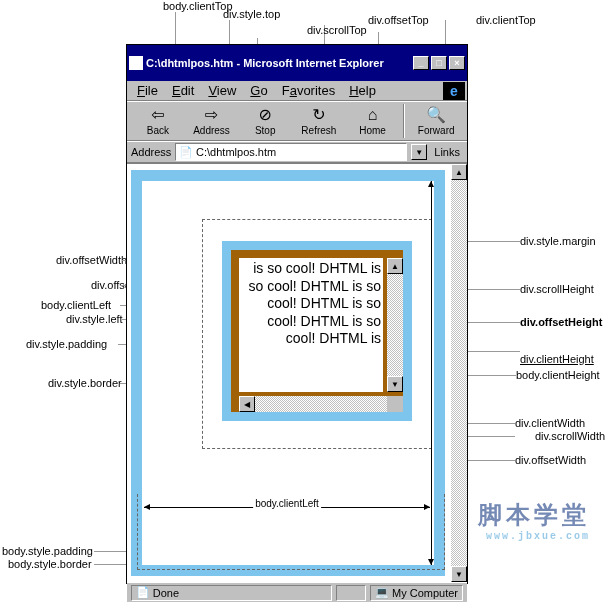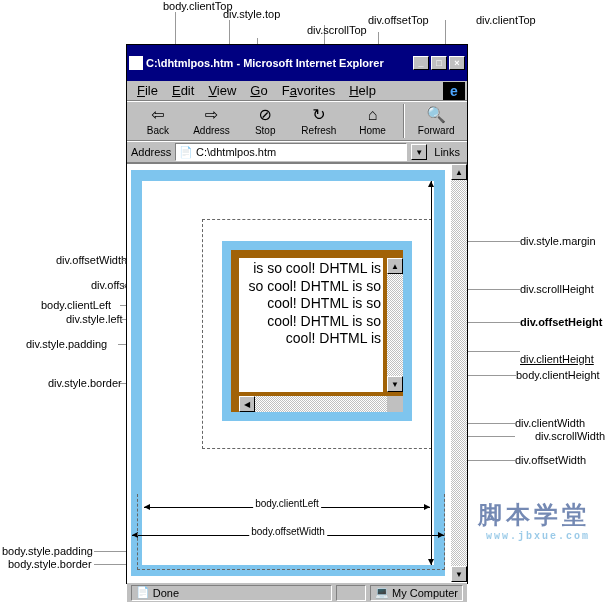--- a/index.html
+++ b/index.html
@@ -193,26 +193,20 @@
           </div>
         </div>
 
         <div class="dim" style="left:2px; top:320px; right:4px; height:14px;">
           <div class="dline" style="left:0; right:0; top:6px; height:1px;"></div>
           <div class="arrow-l" style="left:0; top:3px;"></div>
           <div class="arrow-r" style="right:0; top:3px;"></div>
           <div class="dlabel" style="left:50%; transform:translateX(-50%); top:-3px;">body.clientLeft</div>
         </div>
 
-        <div class="dim" style="left:-10px; top:348px; right:-10px; height:14px;">
-          <div class="dline" style="left:0; right:0; top:6px; height:1px;"></div>
-          <div class="arrow-l" style="left:0; top:3px;"></div>
-          <div class="arrow-r" style="right:0; top:3px;"></div>
-          <div class="dlabel" style="left:50%; transform:translateX(-50%); top:-3px;">body.offsetWidth</div>
-        </div>
 
         <div class="dim" style="right:-2px; top:0; bottom:0; width:10px;">
           <div class="dline" style="top:0; bottom:0; left:5px; width:1px;"></div>
           <div class="arrow-u" style="left:2px; top:0;"></div>
           <div class="arrow-d" style="left:2px; bottom:0;"></div>
         </div>
       </div>
     </div>
     <div class="body-dashed"></div>
 

